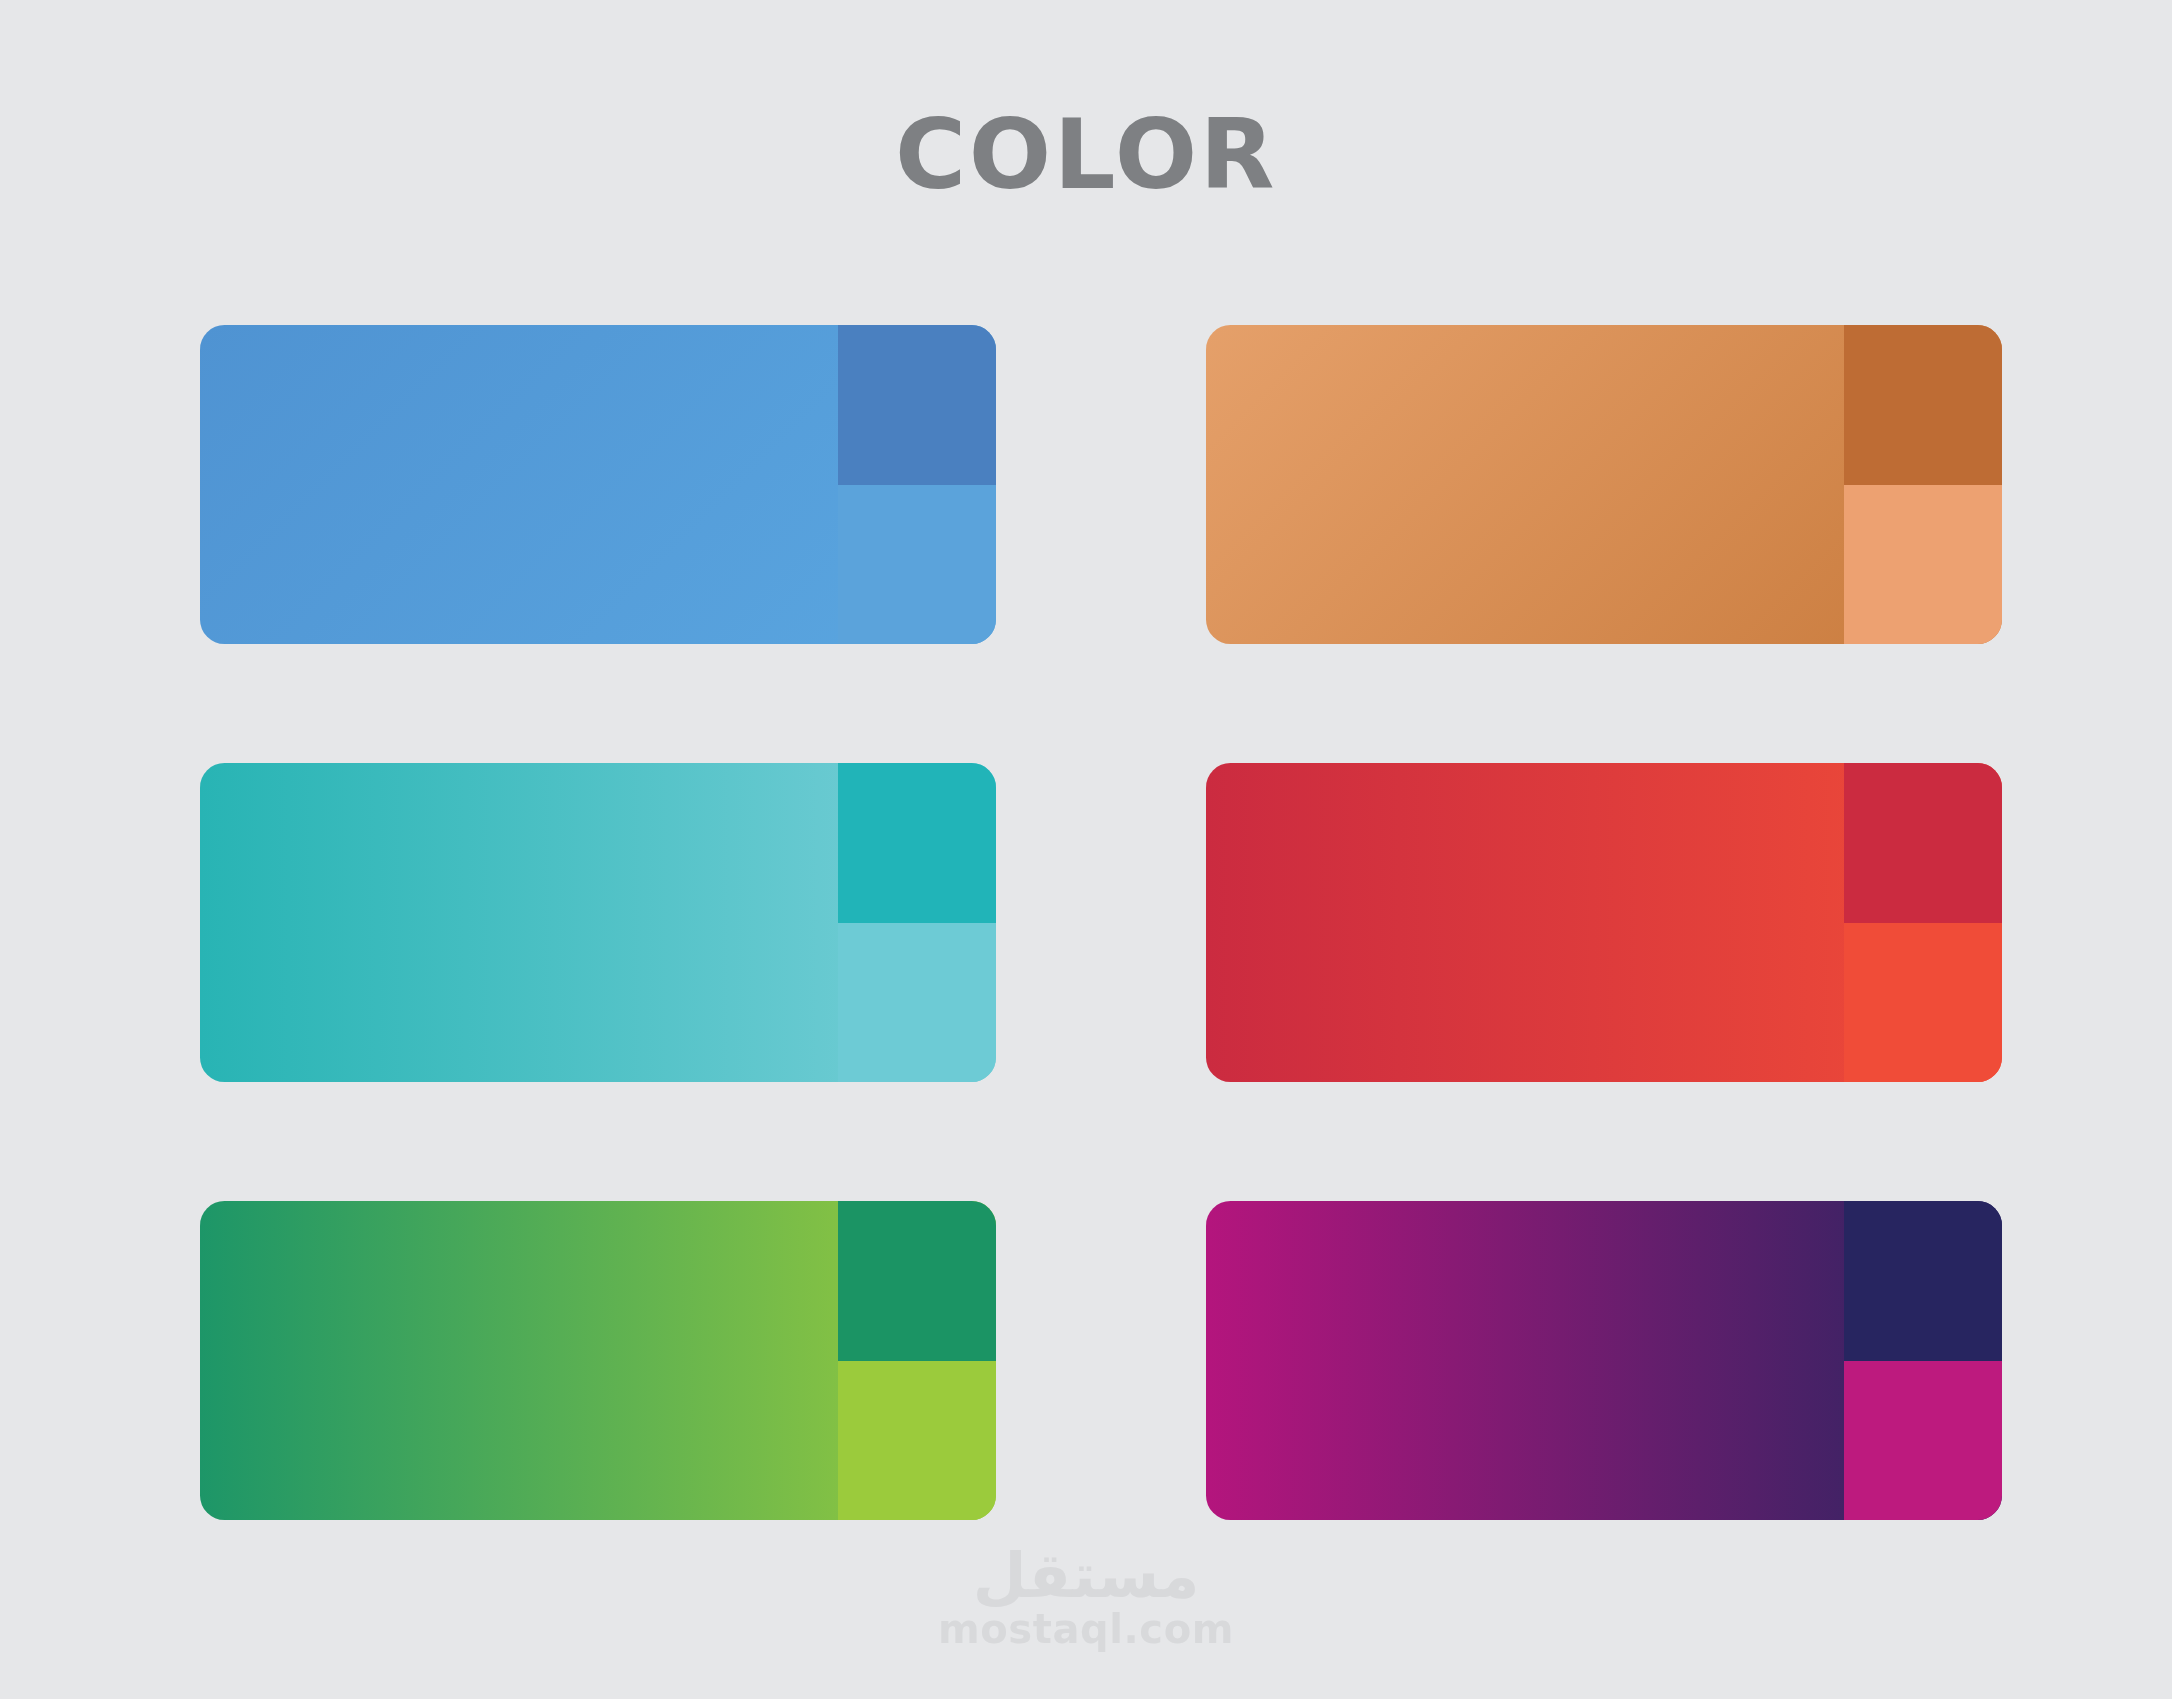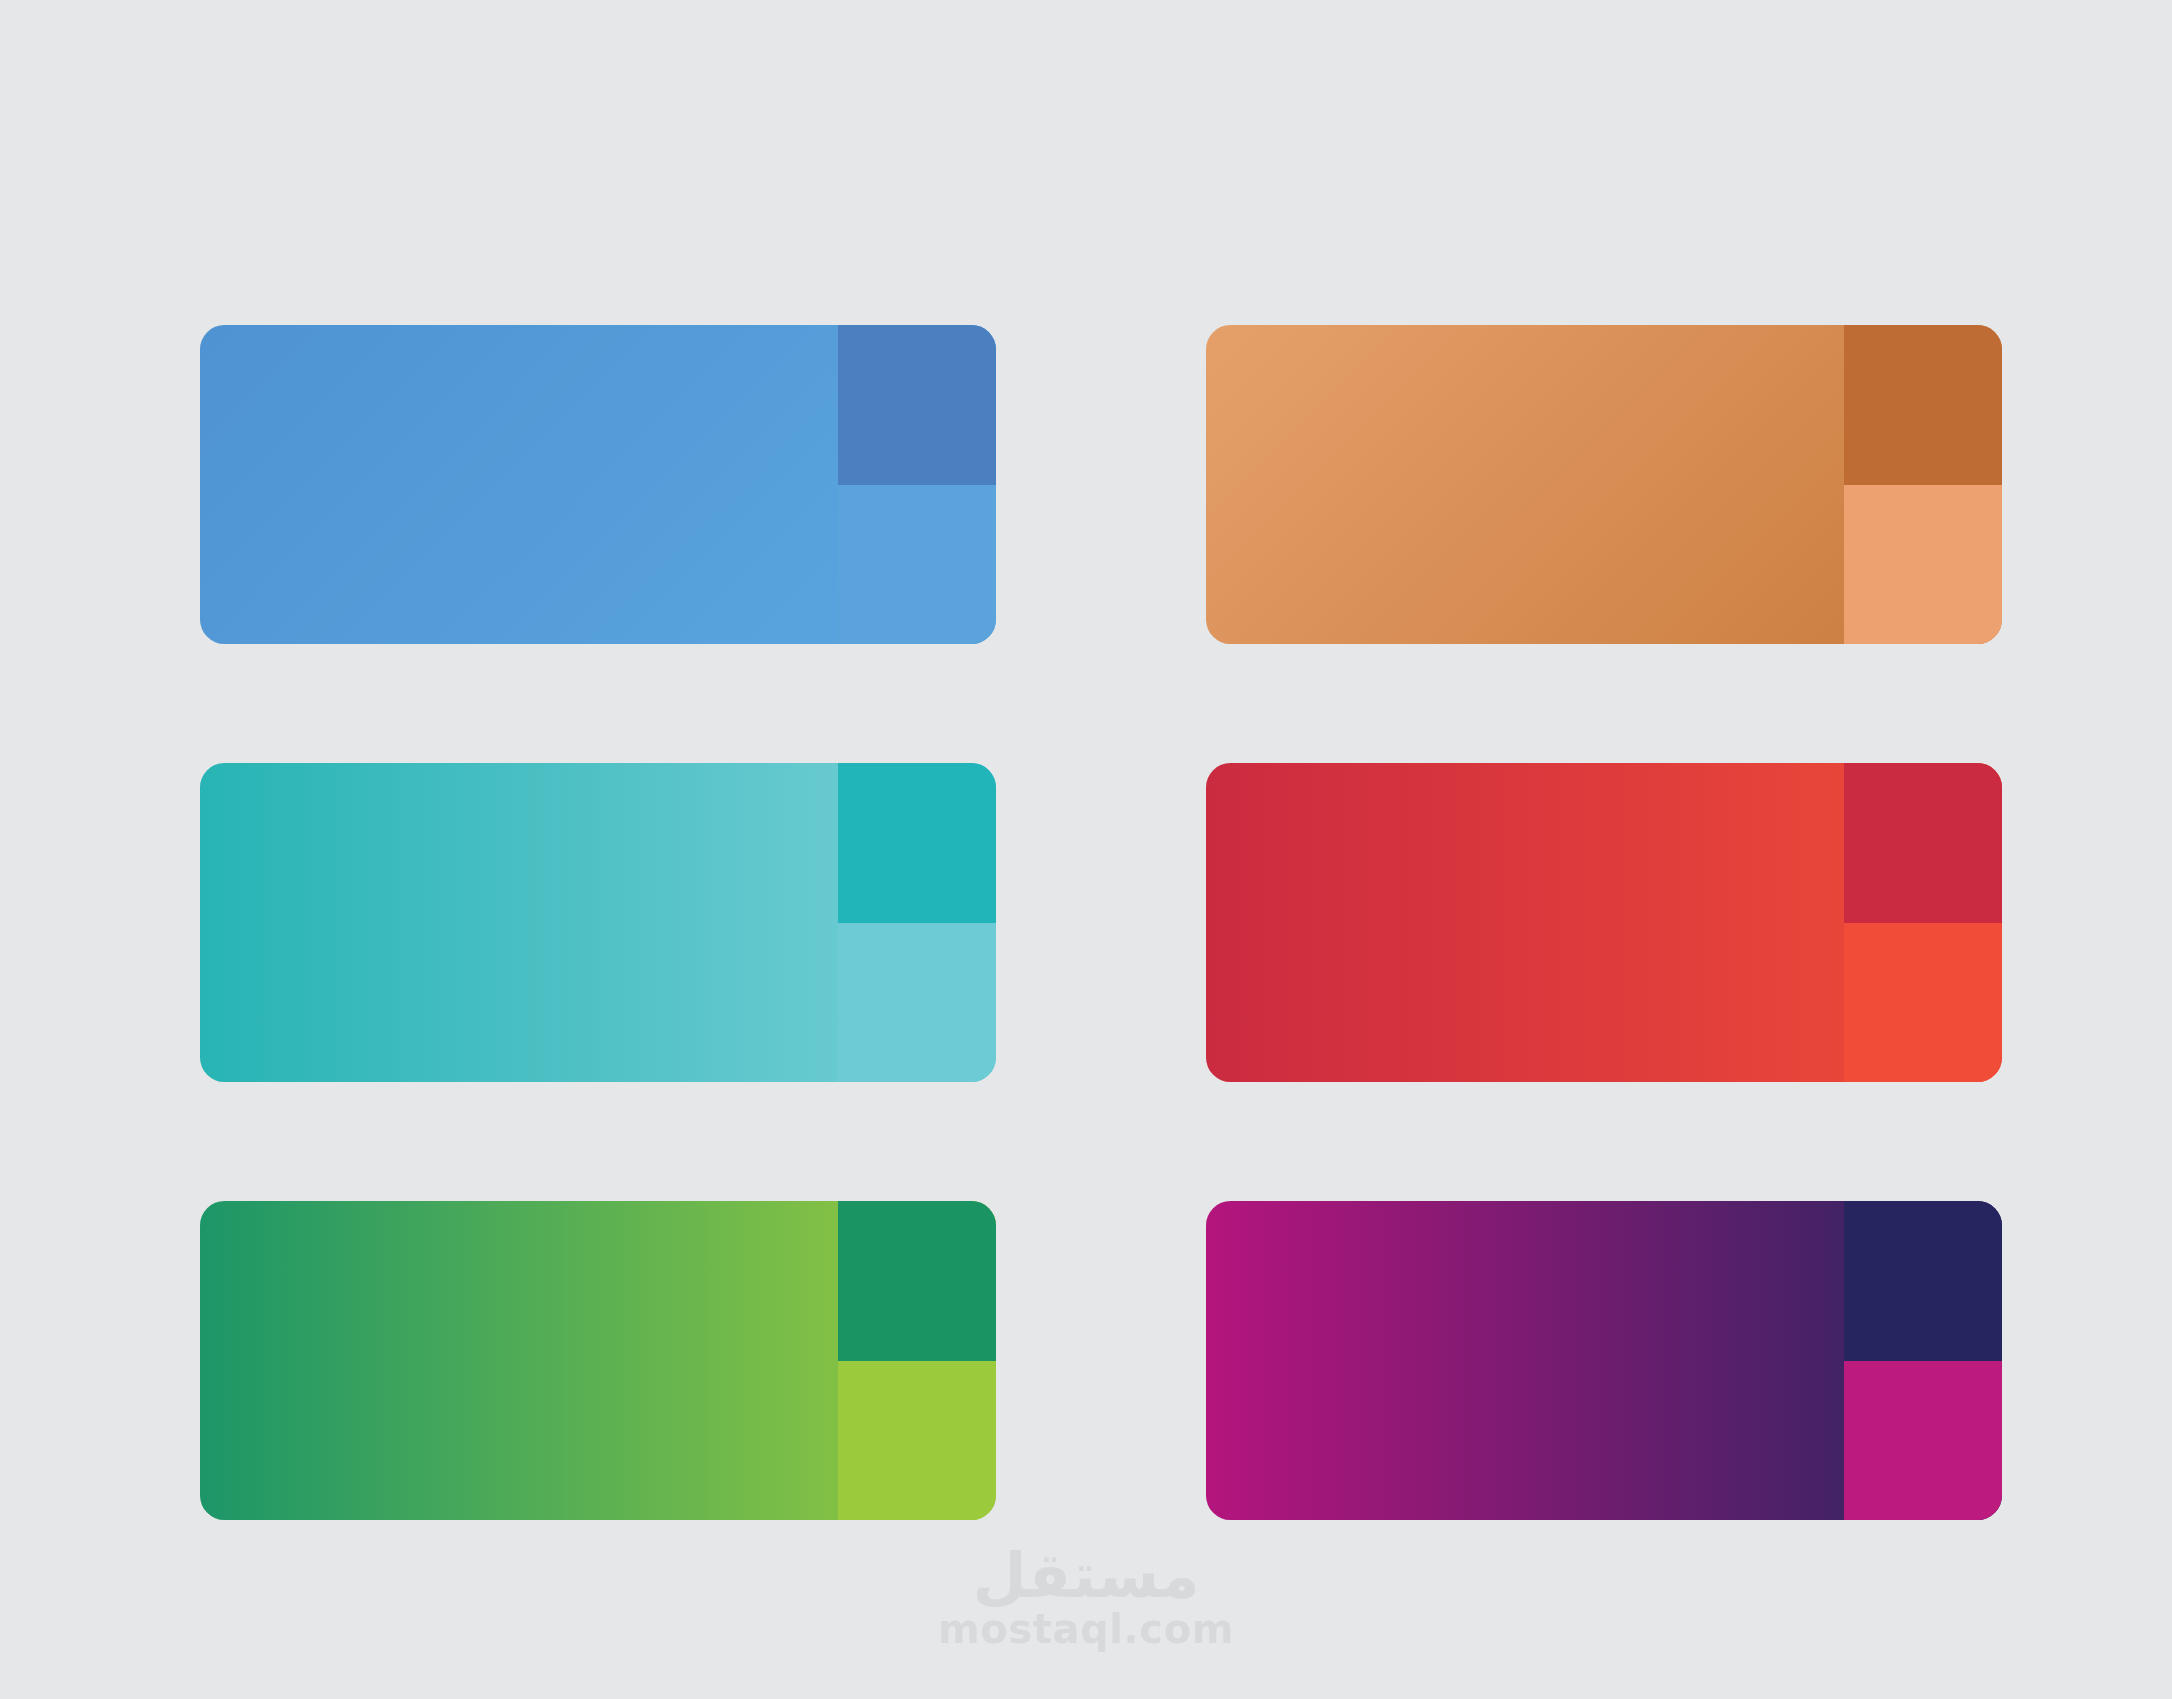--- a/index.html
+++ b/index.html
@@ -109,20 +109,23 @@
     color: #dcdde0;
     line-height: 1.05;
     letter-spacing: 0.6px;
   }
 </style>
 </head>
 <body style="background: rgb(230, 231, 233);">
 
 <div class="page">
 
+  <div class="title-wrap">
+    <h1 class="page-title" style="color: rgb(126, 128, 131);">COLOR</h1>
+  </div>
 
   <div class="swatch-grid">
 
     <div class="swatch">
       <div class="swatch-base" style="background: linear-gradient(135deg, rgb(79, 147, 210) 0%, rgb(90, 166, 224) 100%);"></div>
       <div class="swatch-accent-top" style="background: rgb(74, 128, 192);"></div>
       <div class="swatch-accent-bottom" style="background: rgb(91, 163, 219);"></div>
     </div>
 
     <div class="swatch">

